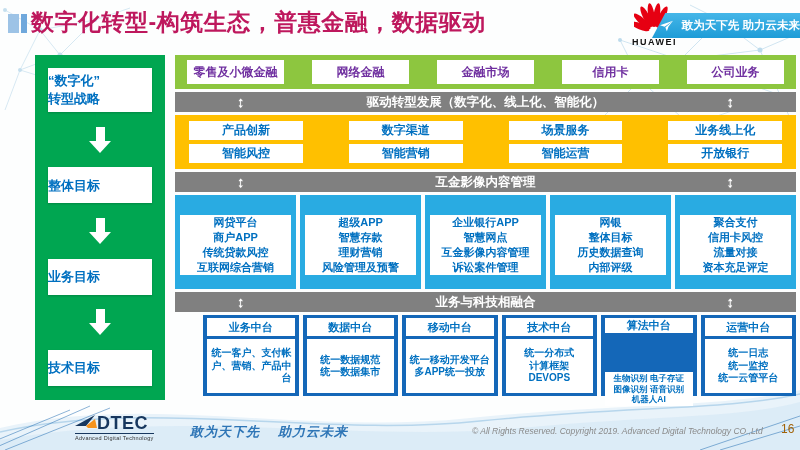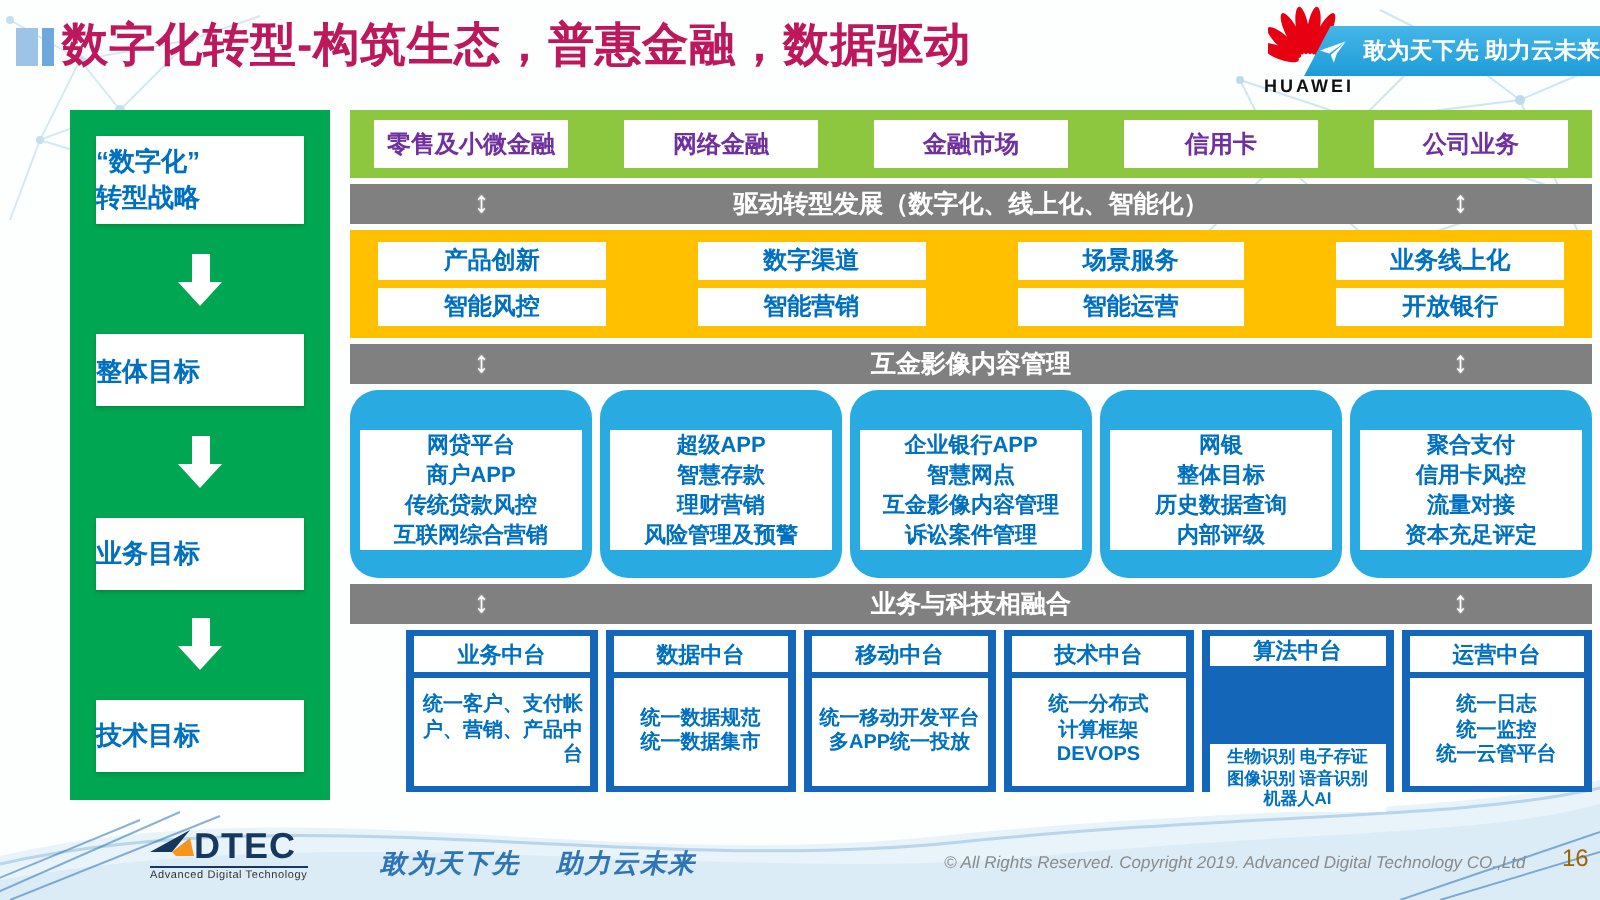--- a/index.html
+++ b/index.html
@@ -66,21 +66,21 @@
   .bar2 { top:117px; }
   .bar3 { top:237px; }
 
   .sec-yellow { top:60px; height:54px; background:#FFC000; display:flex;
     flex-direction:column; justify-content:space-between; padding:6px 14px; }
   .yellow-row { display:flex; gap:46px; height:19px; }
   .yellow-row .white-box { flex:1; font-size:12px; }
 
   .sec-cyan { top:140px; height:94px; display:flex; gap:4px; }
   .cyan-col { flex:1; background:#29ABE2; padding:20px 5px; display:flex;
-    flex-direction:column; justify-content:space-between;border-radius:14px; }
+    flex-direction:column; justify-content:space-between; }
   .cyan-col .white-box { height:18px; font-size:11px; }
 
   .sec-bottom { top:260px; height:81px; display:flex; gap:4px;padding-left:28px; }
   .bottom-col { flex:1; background:#1467B8; padding:3px 4px; display:flex;
     flex-direction:column; }
   .bottom-col .hd { height:18px; font-size:11px; margin-bottom:3px; }
   .bottom-col .bd { flex:1; font-size:10px; line-height:1.25; flex-direction:column;
     padding:1px 3px; }
   .bottom-col .bd.wrap { align-items:flex-start; text-align:right; }
   .bottom-col .bd.tiny { font-size:8.5px;margin-top:36px; }

